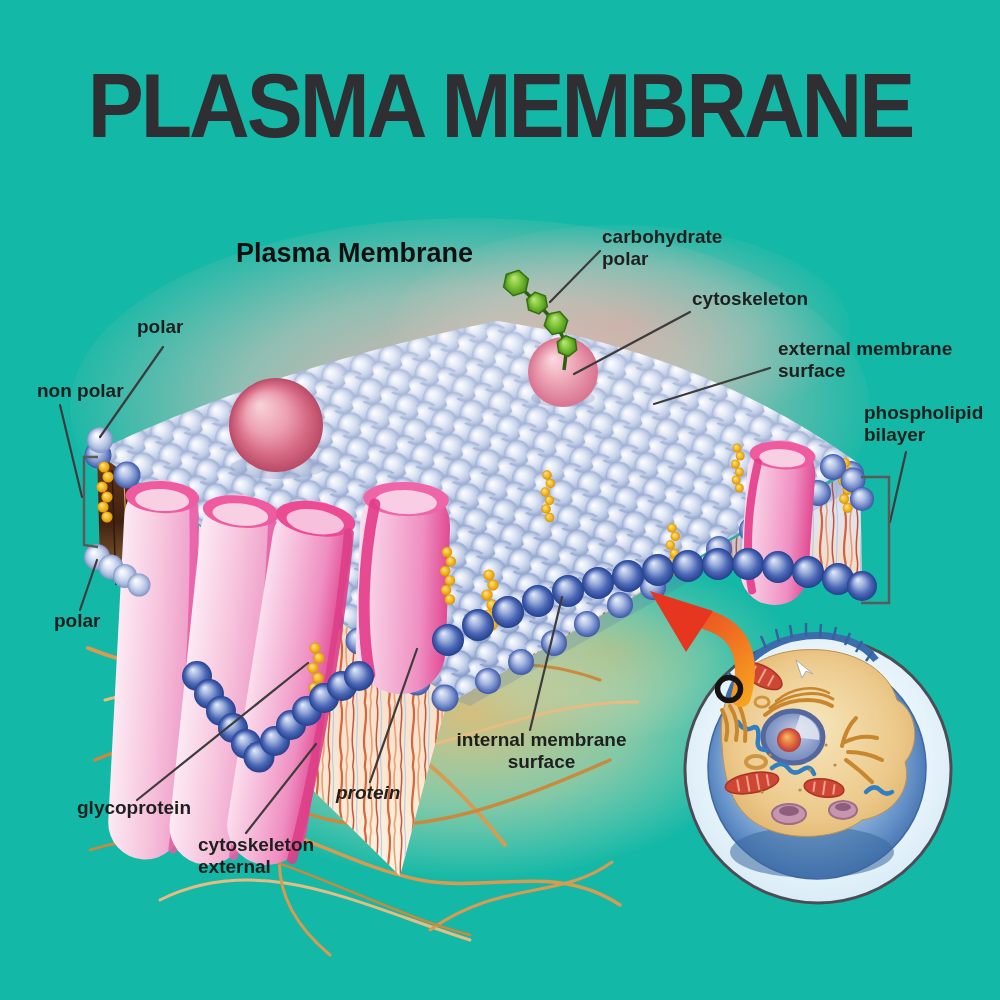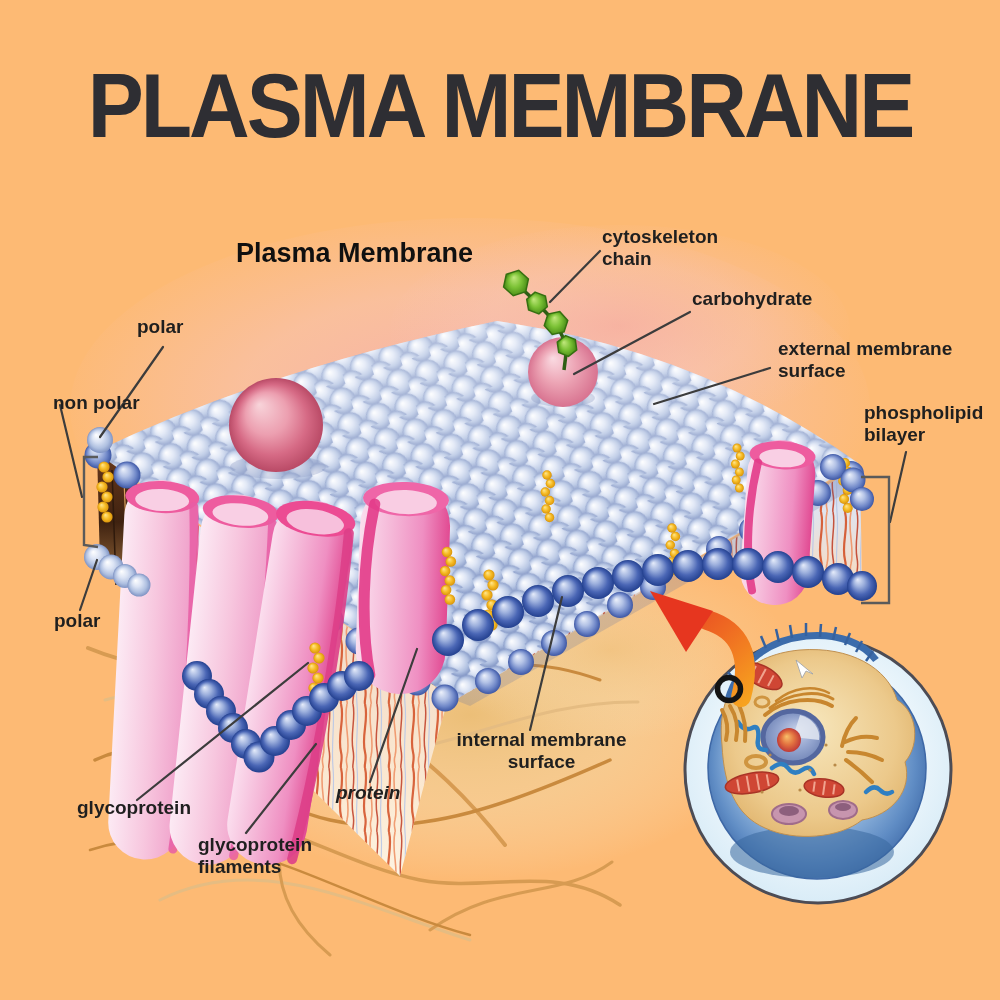--- a/index.html
+++ b/index.html
@@ -1,25 +1,25 @@
 <!DOCTYPE html>
 <html><head>
 <meta charset="utf-8">
 <style>
   html,body{margin:0;padding:0;background:#ffffff;}
-  .stage{position:relative;width:1000px;height:1000px;background:#fdba74;overflow:hidden;
+  .stage{position:relative;width:1000px;height:1000px;background:#14b8a6;overflow:hidden;
          font-family:"Liberation Sans",sans-serif;}
   .art{position:absolute;left:0;top:0;width:1000px;height:1000px;}
   .page-title{position:absolute;left:0;top:58px;width:1000px;text-align:center;margin:0;
      font-size:84px;font-weight:700;letter-spacing:-3px;color:#2e2e33;
      font-family:"Liberation Sans",sans-serif;transform:scale(1,1.08);}
   .diagram-heading{position:absolute;left:236px;top:238px;font-size:27px;font-weight:700;color:#101010;}
   .lbl{position:absolute;font-size:19px;line-height:1.18;font-weight:700;color:#1f1f1f;}
   .lbl-polar-top{left:137px;top:316px;}
-  .lbl-non-polar{left:37px;top:392px;margin-left:16px;}
+  .lbl-non-polar{left:37px;top:380px;}
   .lbl-polar-bottom{left:54px;top:610px;}
   .lbl-cholesterol{left:77px;top:797px;}
   .lbl-cytoskeleton{left:198px;top:834px;width:120px;}
   .lbl-protein{left:336px;top:782px;font-style:italic;}
   .lbl-internal{left:454px;top:729px;width:175px;text-align:center;}
   .lbl-carb{left:602px;top:226px;width:125px;}
   .lbl-glyco{left:692px;top:288px;}
   .lbl-external{left:778px;top:338px;width:175px;}
   .lbl-phospho{left:864px;top:402px;width:120px;}
 </style>
@@ -429,21 +429,21 @@
   </g>
 </svg>
 
 <h1 class="page-title">PLASMA MEMBRANE</h1>
 <div class="diagram-heading">Plasma Membrane</div>
 
 <div class="lbl lbl-polar-top">polar</div>
 <div class="lbl lbl-non-polar">non polar</div>
 <div class="lbl lbl-polar-bottom">polar</div>
 <div class="lbl lbl-cholesterol">glycoprotein</div>
-<div class="lbl lbl-cytoskeleton">glycoprotein filaments</div>
+<div class="lbl lbl-cytoskeleton">cytoskeleton external</div>
 <div class="lbl lbl-protein">protein</div>
 <div class="lbl lbl-internal">internal membrane surface</div>
-<div class="lbl lbl-carb">cytoskeleton chain</div>
-<div class="lbl lbl-glyco">carbohydrate</div>
+<div class="lbl lbl-carb">carbohydrate polar</div>
+<div class="lbl lbl-glyco">cytoskeleton</div>
 <div class="lbl lbl-phospho">phospholipid bilayer</div>
 <div class="lbl lbl-external">external membrane surface</div>
 
 </div>
 
 </body></html>

